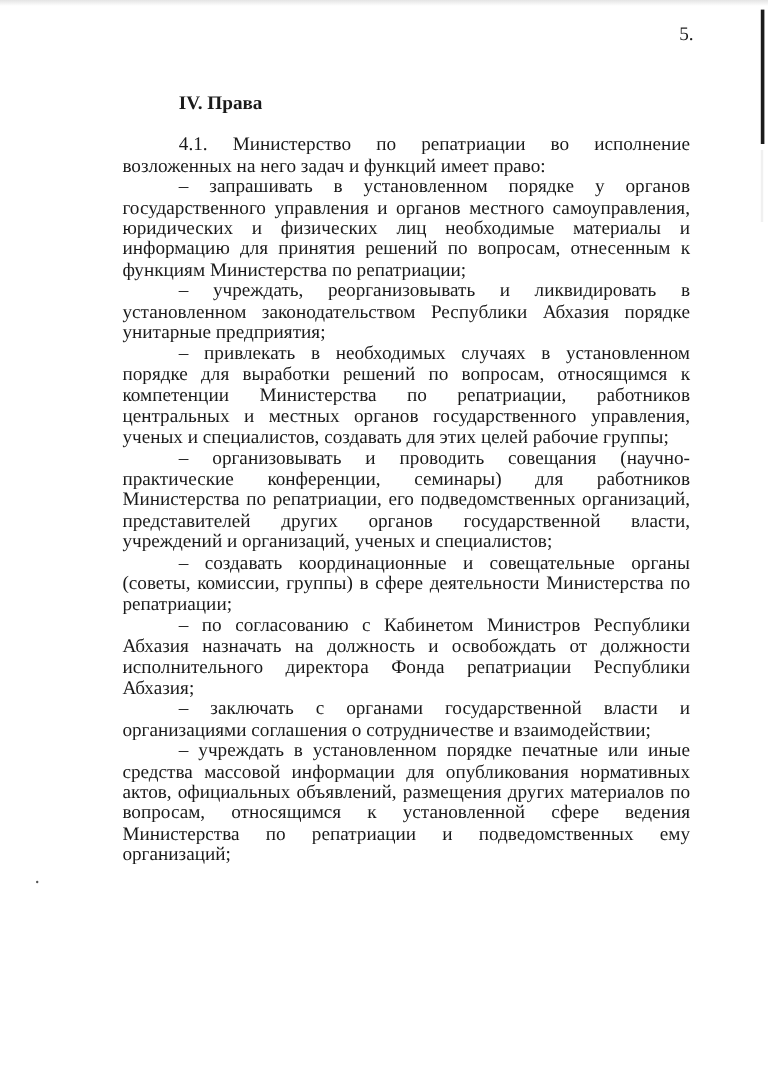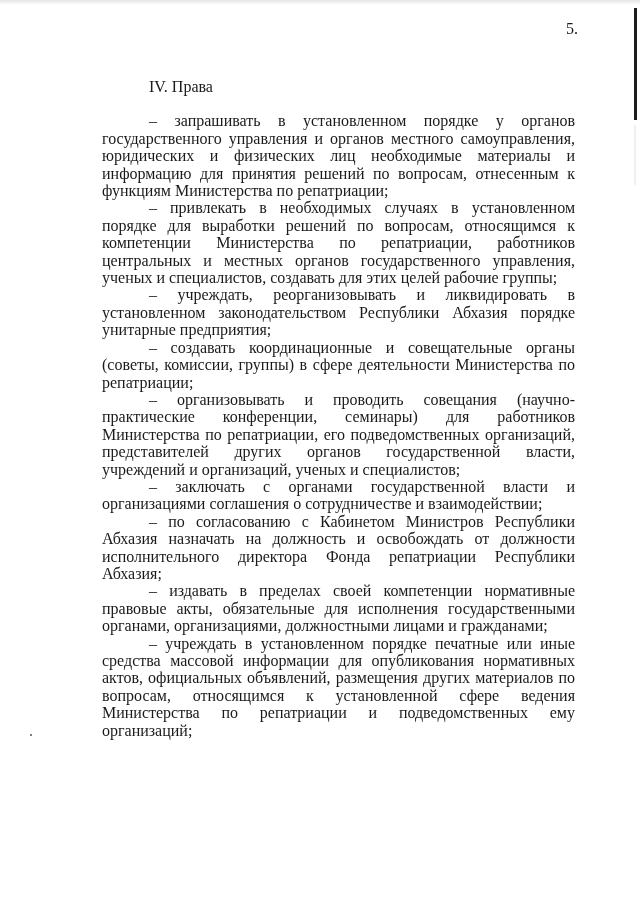--- a/index.html
+++ b/index.html
@@ -19,38 +19,38 @@
   }
   .page-number {
     position: absolute; left: 566px; top: 20px; font-size: 16px; line-height: 18px;
   }
   .content {
     position: absolute; left: 102px; top: 61px; width: 473px;
     font-size: 16px; line-height: 17.4px;
   }
   .para { margin: 0; text-align: justify; text-indent: 47px; }
   .heading {
-    margin: 0; font-weight: normal; text-indent: 47px; margin-top: 17px; margin-bottom: 17px;
+    margin: 0; font-weight: bold; text-indent: 47px; margin-top: 17px; margin-bottom: 17px;
   }
   .dot { position: absolute; width: 2px; height: 2px; border-radius: 1px; background: #555; }
 </style>
 </head>
 <body>
 
 <div class="top-shade"></div>
 <div class="scan-bar"></div>
 <div class="scan-bar-faint"></div>
 <div class="dot" style="left:30px; top:734px;"></div>
 
 <div class="page-number">5.</div>
 
 <div class="content">
   <p class="heading">IV. Права</p>
+  <p class="para">4.1. Министерство по репатриации во исполнение возложенных на него задач и функций имеет право:</p>
   <p class="para">– запрашивать в установленном порядке у органов государственного управления и органов местного самоуправления, юридических и физических лиц необходимые материалы и информацию для принятия решений по вопросам, отнесенным к функциям Министерства по репатриации;</p>
+  <p class="para">– учреждать, реорганизовывать и ликвидировать в установленном законодательством Республики Абхазия порядке унитарные предприятия;</p>
   <p class="para">– привлекать в необходимых случаях в установленном порядке для выработки решений по вопросам, относящимся к компетенции Министерства по репатриации, работников центральных и местных органов государственного управления, ученых и специалистов, создавать для этих целей рабочие группы;</p>
-  <p class="para">– учреждать, реорганизовывать и ликвидировать в установленном законодательством Республики Абхазия порядке унитарные предприятия;</p>
+  <p class="para">– организовывать и проводить совещания (научно-практические конференции, семинары) для работников Министерства по репатриации, его подведомственных организаций, представителей других органов государственной власти, учреждений и организаций, ученых и специалистов;</p>
   <p class="para">– создавать координационные и совещательные органы (советы, комиссии, группы) в сфере деятельности Министерства по репатриации;</p>
-  <p class="para">– организовывать и проводить совещания (научно-практические конференции, семинары) для работников Министерства по репатриации, его подведомственных организаций, представителей других органов государственной власти, учреждений и организаций, ученых и специалистов;</p>
+  <p class="para">– по согласованию с Кабинетом Министров Республики Абхазия назначать на должность и освобождать от должности исполнительного директора Фонда репатриации Республики Абхазия;</p>
   <p class="para">– заключать с органами государственной власти и организациями соглашения о сотрудничестве и взаимодействии;</p>
-  <p class="para">– по согласованию с Кабинетом Министров Республики Абхазия назначать на должность и освобождать от должности исполнительного директора Фонда репатриации Республики Абхазия;</p>
-  <p class="para">– издавать в пределах своей компетенции нормативные правовые акты, обязательные для исполнения государственными органами, организациями, должностными лицами и гражданами;</p>
   <p class="para">– учреждать в установленном порядке печатные или иные средства массовой информации для опубликования нормативных актов, официальных объявлений, размещения других материалов по вопросам, относящимся к установленной сфере ведения Министерства по репатриации и подведомственных ему организаций;</p>
 </div>
 
 </body></html>

